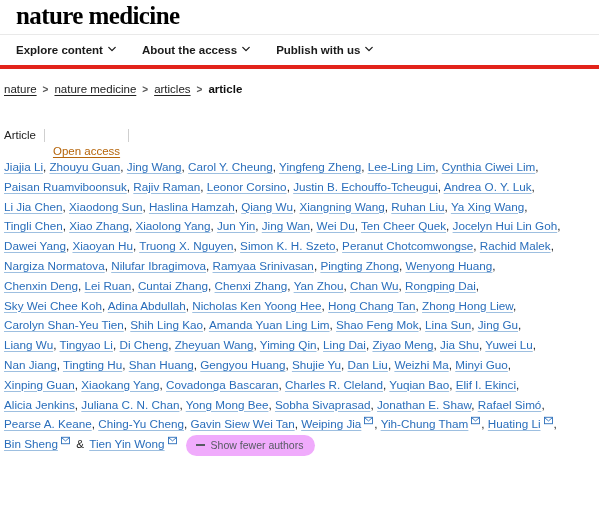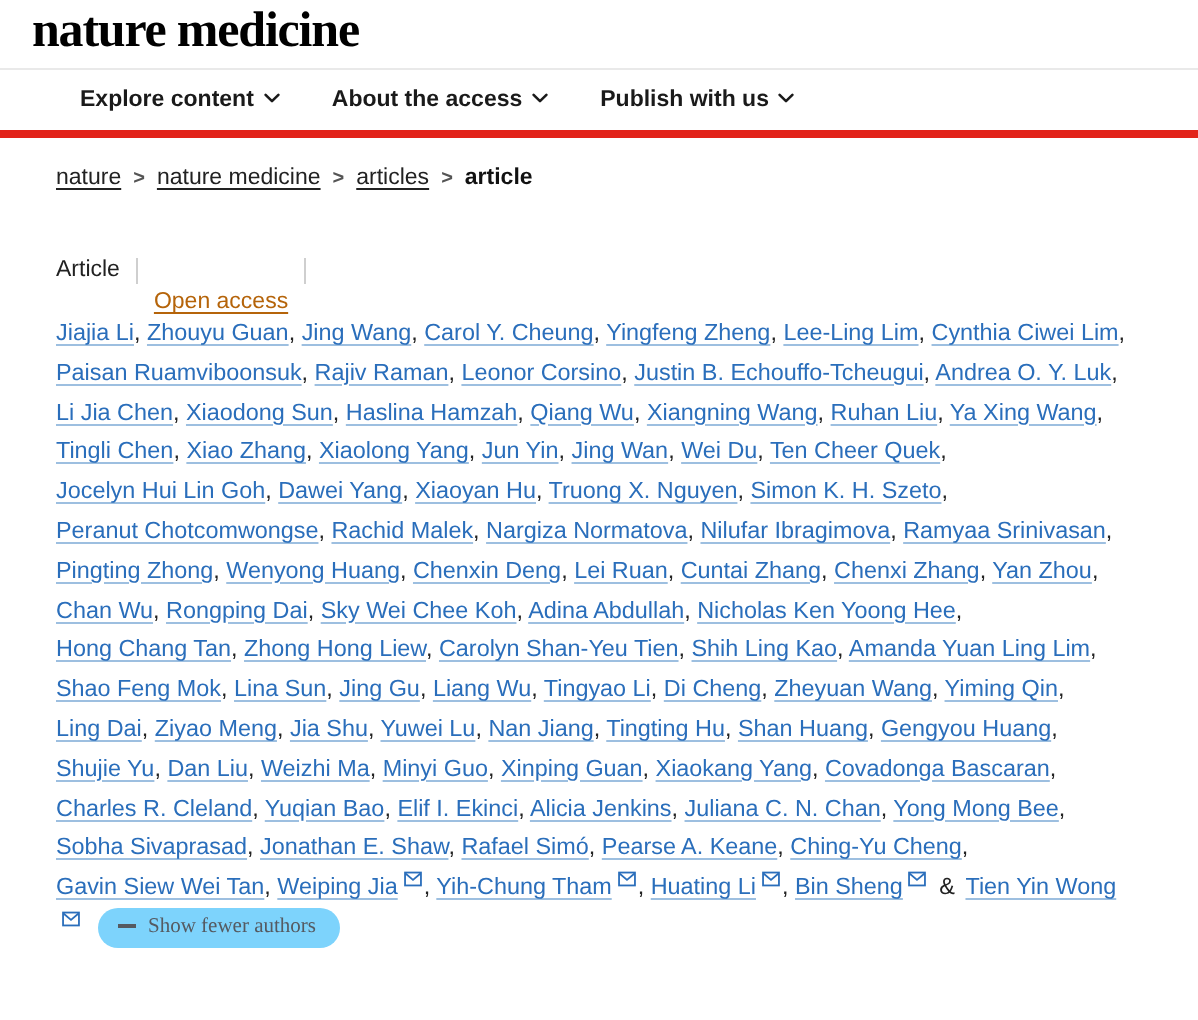--- a/index.html
+++ b/index.html
@@ -36,21 +36,20 @@
     width: 100%;
   }
 
   
   .nav {
     display: flex;
     align-items: center;
     gap: 26px;
     padding: 9px 0 9px 16px;
     background: #ffffff;
-    margin-left: 24px;
   }
   .nav-item {
     display: flex;
     align-items: center;
     gap: 5px;
     font-size: 11.5px;
     font-weight: 700;
     color: #1a1a1a;
     cursor: pointer;
     white-space: nowrap;
@@ -65,21 +64,21 @@
   .chev svg { display: block; }
 
   .red-rule {
     height: 4px;
     background: #e2231a;
     width: 100%;
   }
 
   
   .article {
-    padding: 0 28px;
+    padding: 0 4px;
   }
 
   .breadcrumb {
     display: flex;
     align-items: center;
     gap: 6px;
     font-size: 11.5px;
     color: #222222;
     padding-top: 14px;
     flex-wrap: wrap;
@@ -156,25 +155,25 @@
     margin: 0 1px 0 3px;
     position: relative;
     top: -3px;
   }
   .mail-icon svg { display: block; }
 
   .show-fewer {
     display: inline-flex;
     align-items: center;
     gap: 6px;
-    background: #7dd3fc;
+    background: #f0abfc;
     border: none;
     border-radius: 11px;
     padding: 4px 12px 5px 10px;
-    font-family: Liberation Serif, serif;
+    font-family: Liberation Sans, sans-serif;
     font-size: 10.5px;
     color: #555a61;
     cursor: pointer;
     margin-left: 8px;
     vertical-align: middle;
     white-space: nowrap;
   }
   .minus-icon {
     display: inline-block;
     width: 9px;

